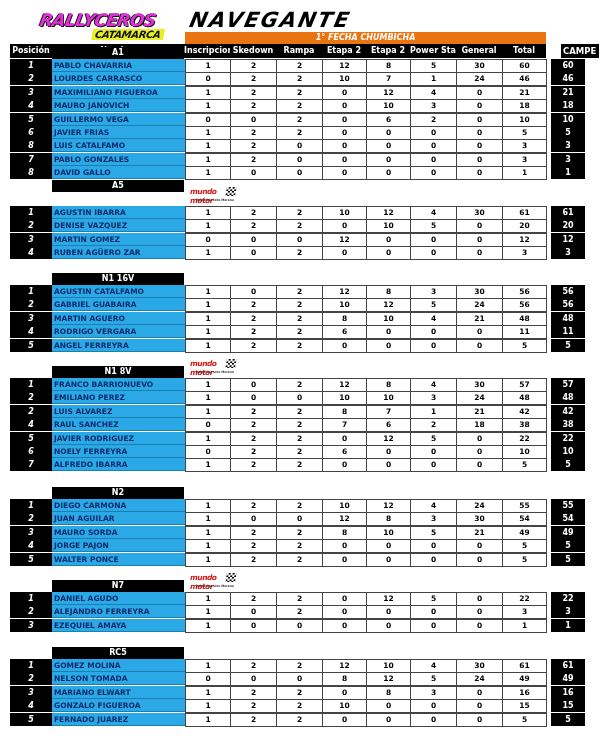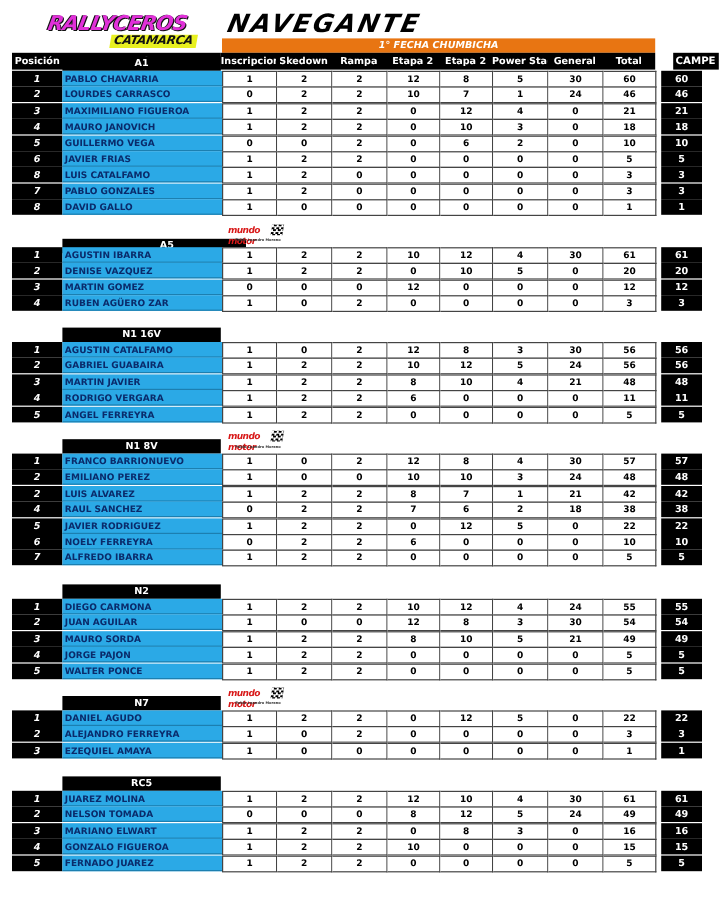--- a/index.html
+++ b/index.html
@@ -194,21 +194,21 @@
         <div class="cell" style="left:46px;width:45px;">0</div>
         <div class="cell" style="left:92px;width:45px;">0</div>
         <div class="cell" style="left:138px;width:43px;">0</div>
         <div class="cell" style="left:182px;width:43px;">0</div>
         <div class="cell" style="left:226px;width:45px;">0</div>
         <div class="cell" style="left:272px;width:45px;">0</div>
         <div class="cell" style="left:318px;width:43px;">1</div>
       </div>
     </div>
     <div class="camp" style="top: 166.2px;">1</div>
-    <div class="sec-title" style="top: 199px; padding-left: 21px;">A5</div>
+    <div class="sec-title" style="top: 180px;">A5</div>
     <div class="sponsor" style="left: 190px; top: 187px;">
       <span class="s1">mundo motor</span>
       <span class="flag"></span>
       <span class="s2">Pablo Leandro Moreno</span>
     </div>
     <div class="row" style="top: 206px;">
       <div class="pos">1</div>
       <div class="name">AGUSTIN IBARRA</div>
       <div class="cells">
         <div class="cell first" style="left:0px;width:44px;">1</div>
@@ -293,21 +293,21 @@
         <div class="cell" style="left:138px;width:43px;">10</div>
         <div class="cell" style="left:182px;width:43px;">12</div>
         <div class="cell" style="left:226px;width:45px;">5</div>
         <div class="cell" style="left:272px;width:45px;">24</div>
         <div class="cell" style="left:318px;width:43px;">56</div>
       </div>
     </div>
     <div class="camp" style="top: 298.4px;">56</div>
     <div class="row" style="top: 311.8px;">
       <div class="pos">3</div>
-      <div class="name">MARTIN JAVIER</div>
+      <div class="name">MARTIN AGUERO</div>
       <div class="cells">
         <div class="cell first" style="left:0px;width:44px;">1</div>
         <div class="cell" style="left:46px;width:45px;">2</div>
         <div class="cell" style="left:92px;width:45px;">2</div>
         <div class="cell" style="left:138px;width:43px;">8</div>
         <div class="cell" style="left:182px;width:43px;">10</div>
         <div class="cell" style="left:226px;width:45px;">4</div>
         <div class="cell" style="left:272px;width:45px;">21</div>
         <div class="cell" style="left:318px;width:43px;">48</div>
       </div>
@@ -577,21 +577,21 @@
         <div class="cell" style="left:182px;width:43px;">0</div>
         <div class="cell" style="left:226px;width:45px;">0</div>
         <div class="cell" style="left:272px;width:45px;">0</div>
         <div class="cell" style="left:318px;width:43px;">1</div>
       </div>
     </div>
     <div class="camp" style="top: 618.8px;">1</div>
     <div class="sec-title" style="top: 647px;">RC5</div>
     <div class="row" style="top: 659px;">
       <div class="pos">1</div>
-      <div class="name">JUAREZ MOLINA</div>
+      <div class="name">GOMEZ MOLINA</div>
       <div class="cells">
         <div class="cell first" style="left:0px;width:44px;">1</div>
         <div class="cell" style="left:46px;width:45px;">2</div>
         <div class="cell" style="left:92px;width:45px;">2</div>
         <div class="cell" style="left:138px;width:43px;">12</div>
         <div class="cell" style="left:182px;width:43px;">10</div>
         <div class="cell" style="left:226px;width:45px;">4</div>
         <div class="cell" style="left:272px;width:45px;">30</div>
         <div class="cell" style="left:318px;width:43px;">61</div>
       </div>

